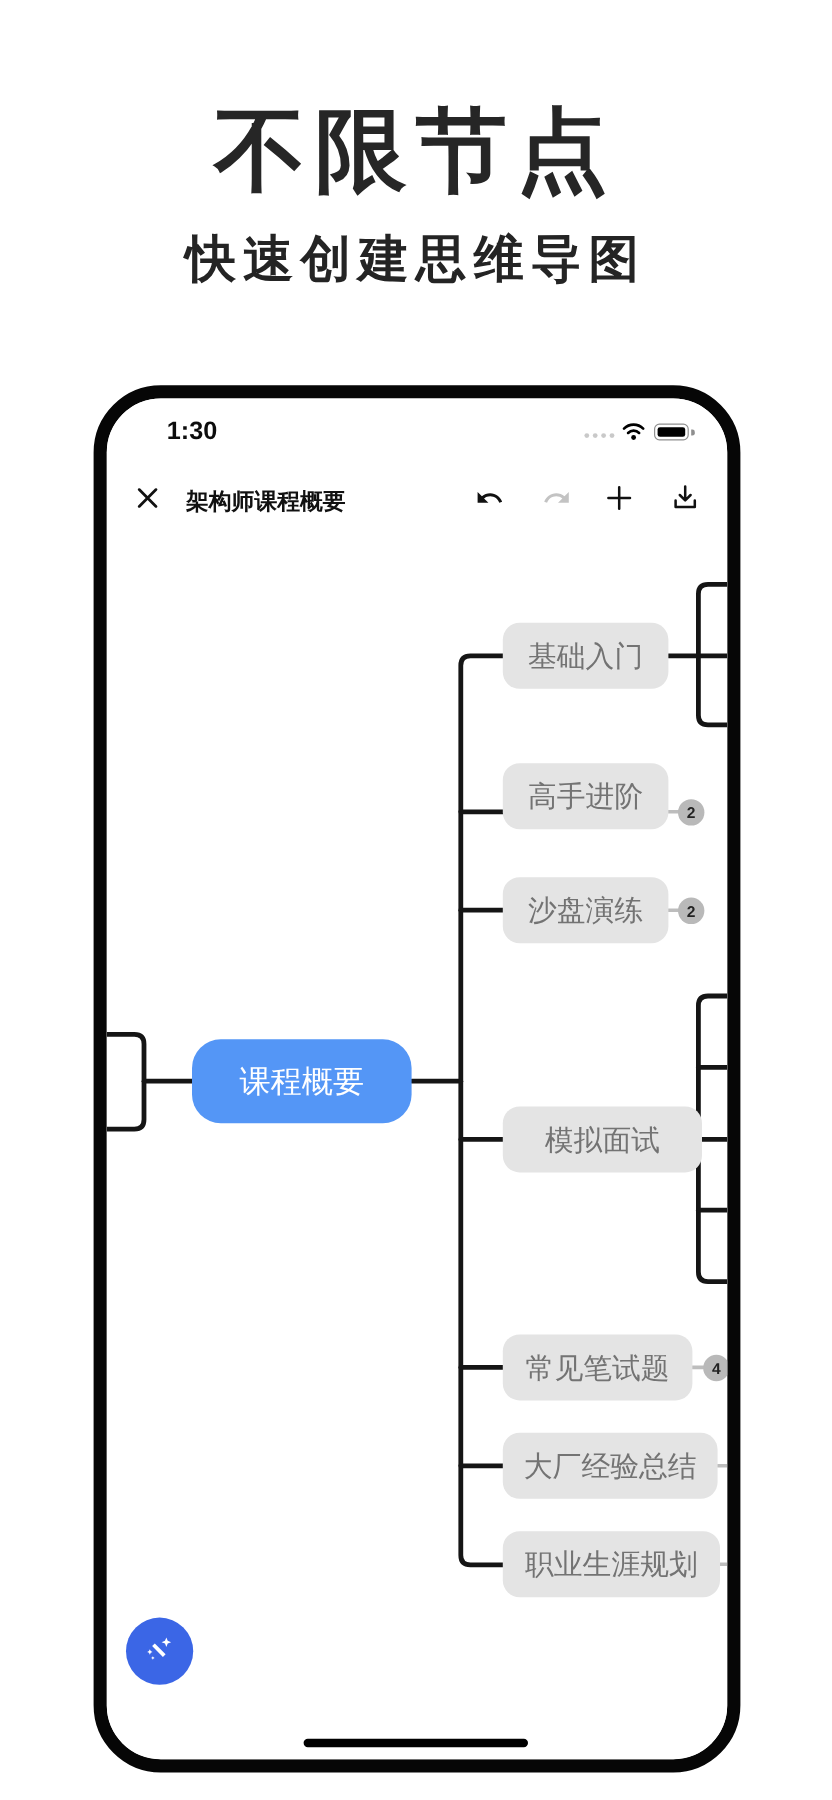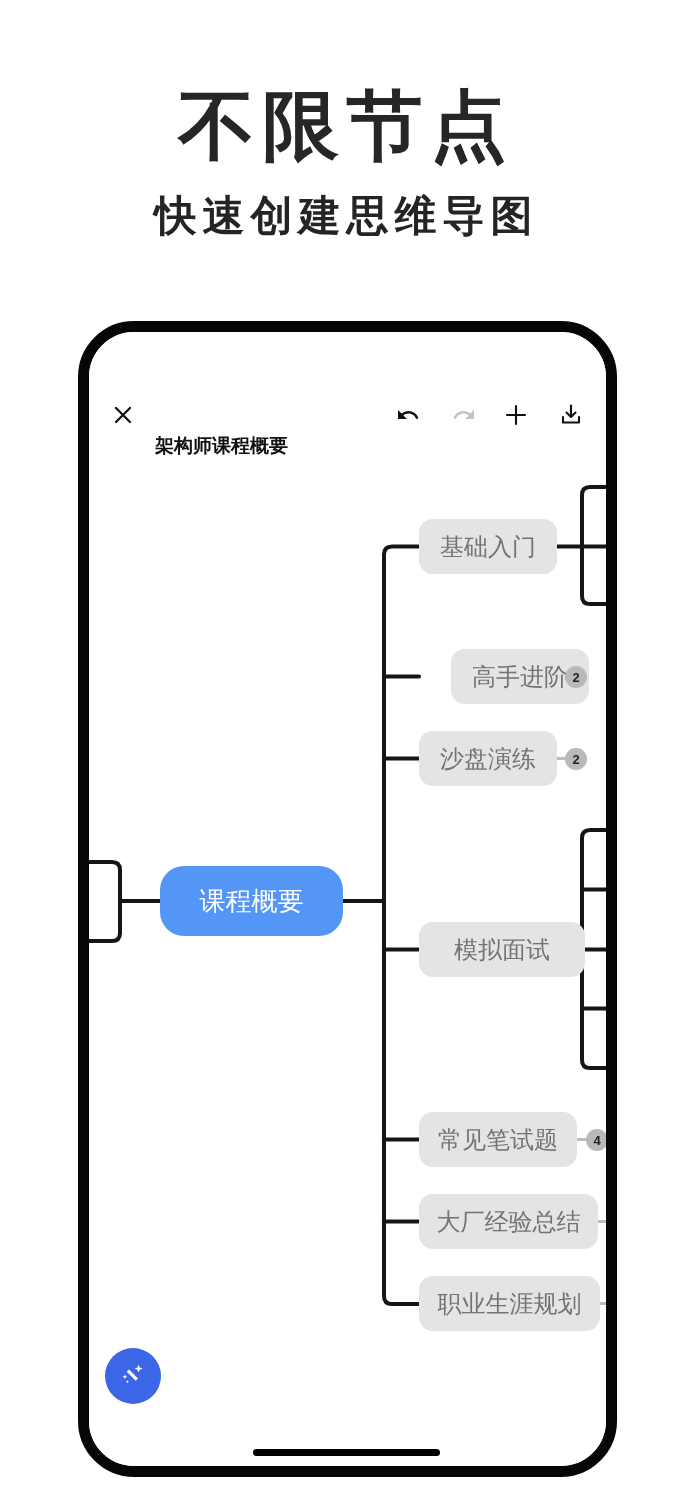--- a/index.html
+++ b/index.html
@@ -28,30 +28,30 @@
     border:1.5px solid #8f8f8f; border-radius:4.5px; }
   .battery .fill { position:absolute; left:1.5px; top:1.5px; width:23px; height:8px;
     border-radius:2px; background:#000; }
   .battery-tip { position:absolute; left:487px; top:10px; width:2.5px; height:5px;
     background:#8f8f8f; border-radius:0 2px 2px 0; }
 
   
   .toolbar { position:absolute; top:66px; left:0; width:517px; height:34px; }
   .icon-btn { position:absolute; width:26px; height:26px; top:4px; display:flex;
     align-items:center; justify-content:center; }
-  .tb-title { position:absolute; left:66px; top:7px; font-size:19px; font-weight:600; color:#111;margin-top:28px; }
+  .tb-title { position:absolute; left:66px; top:7px; font-size:19px; font-weight:600; color:#111; }
 
   
   .map-svg { position:absolute; left:0; top:0; }
   .mapnode { position:absolute; background:#e4e4e4; border-radius:14px; color:#737373;
     font-size:24px; display:flex; align-items:center; justify-content:center; z-index:2; }
   .root { left:71px; top:534px; width:183px; height:70px; background:#5496f6; color:#fff;
     font-size:26px; border-radius:24px; }
   .n0 { left:330px; top:187px; width:138px; height:55px; }
-  .n1 { left:330px; top:317px; width:138px; height:55px;margin-left:32px; }
+  .n1 { left:330px; top:304px; width:138px; height:55px; }
   .n2 { left:330px; top:399px; width:138px; height:55px; }
   .n3 { left:330px; top:590px; width:166px; height:55px; }
   .n4 { left:330px; top:780px; width:158px; height:55px; }
   .n5 { left:330px; top:862px; width:179px; height:55px; }
   .n6 { left:330px; top:944px; width:181px; height:55px; }
   .badge { position:absolute; width:22px; height:22px; border-radius:50%; background:#b9b9b9;
     color:#222; font-size:13px; font-weight:700; display:flex; align-items:center;
     justify-content:center; z-index:3; }
   .bg1 { left:476px; top:334px; }
   .bg2 { left:476px; top:416px; }
@@ -69,20 +69,40 @@
 <body>
 
 <div class="page">
 
   <div class="hero-title">不限节点</div>
   <div class="hero-sub">快速创建思维导图</div>
 
   <div class="phone">
     <div class="screen">
 
+      <div class="statusbar">
+        <span class="time">1:30</span>
+        <span class="cell-dots">
+            <i></i>
+            <i></i>
+            <i></i>
+            <i></i>
+          </span>
+        <span class="wifi">
+          <svg width="22" height="17" viewBox="0 0 22 17">
+            <path d="M3 6.2 a11.3 11.3 0 0 1 16 0" fill="none" stroke="#000" stroke-width="2.2" stroke-linecap="round"></path>
+            <path d="M6.4 9.8 a6.5 6.5 0 0 1 9.2 0" fill="none" stroke="#000" stroke-width="2.2" stroke-linecap="round"></path>
+            <circle cx="11" cy="13.6" r="2" fill="#000"></circle>
+          </svg>
+        </span>
+        <span class="battery">
+            <span class="fill"></span>
+          </span>
+        <span class="battery-tip"></span>
+      </div>
 
       <div class="toolbar">
         <span class="icon-btn" style="left:21px">
           <svg width="20" height="20" viewBox="0 0 20 20">
             <path d="M3 3 L17 17 M17 3 L3 17" stroke="#111" stroke-width="2.3" stroke-linecap="round"></path>
           </svg>
         </span>
         <span class="tb-title">架构师课程概要</span>
         <span class="icon-btn" style="left:306px">
           <svg width="24" height="24" viewBox="0 0 24 24">

